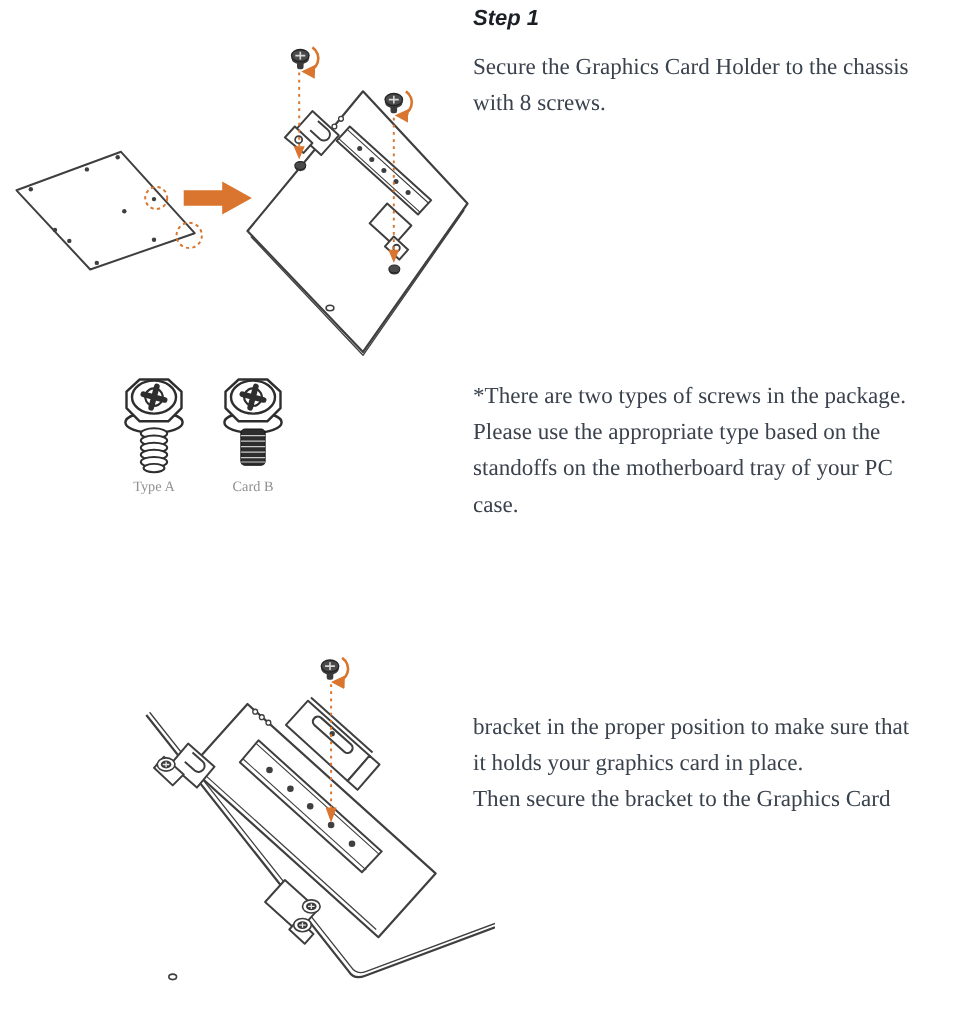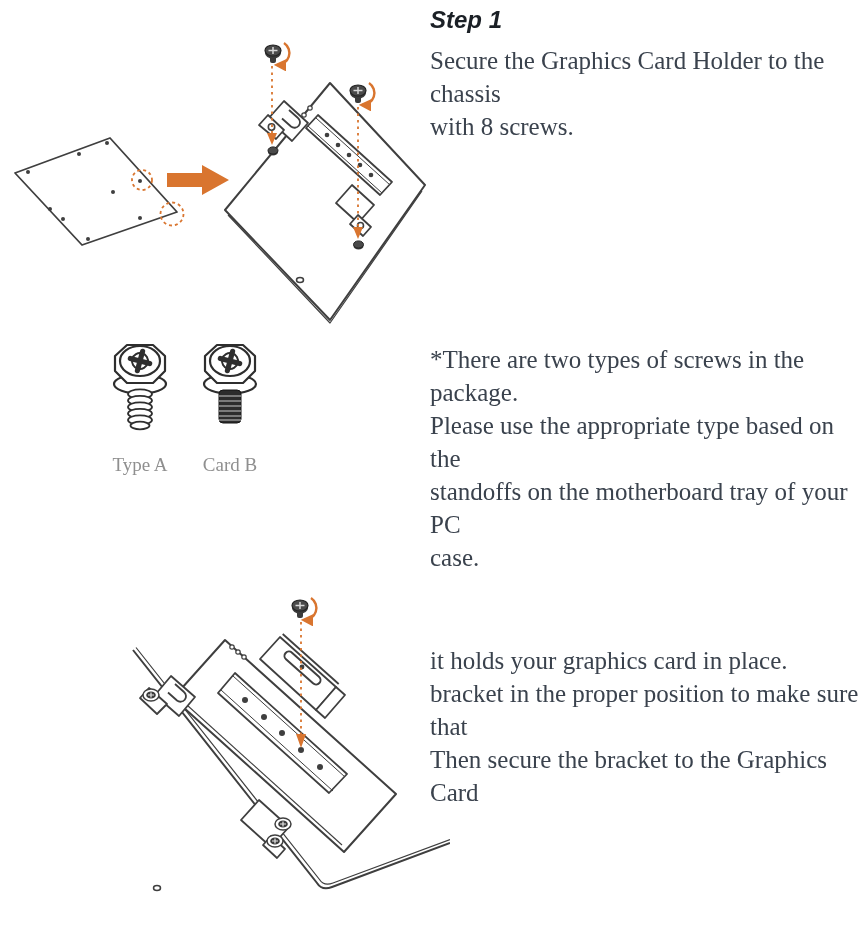--- a/index.html
+++ b/index.html
@@ -1,24 +1,24 @@
 <!DOCTYPE html>
 <html><head>
 <meta charset="utf-8">
 <style>
   html,body{margin:0;padding:0;background:#ffffff;}
   .page{position:relative;width:866px;height:931px;background:#ffffff;overflow:hidden;
         font-family:"Liberation Serif",serif;}
   .step-title{position:absolute;left:430px;width:436px;
               font-family:"Liberation Sans",sans-serif;font-style:italic;font-weight:700;
-              font-size:24px;color:#1B2026;}
+              font-size:20px;color:#1B2026;}
   .text-block{position:absolute;left:430px;width:436px;}
-  .t-line{font-size:25px;line-height:33px;color:#3A424D;}
+  .t-line{font-size:21px;line-height:33px;color:#3A424D;}
   .type-label{position:absolute;width:90px;text-align:center;
-              font-size:19px;color:#8F8F8F;margin-top:20px;}
+              font-size:13px;color:#8F8F8F;}
   .illus{position:absolute;}
   svg{display:block;}
 </style>
 </head>
 <body>
 
 <div class="page">
 
   <div class="step-title" style="top:6px">Step 1</div>
   <div class="text-block" style="top:44px">
@@ -27,22 +27,22 @@
   </div>
 
   <div class="text-block" style="top:343px">
     <div class="t-line">*There are two types of screws in the package.</div>
     <div class="t-line">Please use the appropriate type based on the</div>
     <div class="t-line">standoffs on the motherboard tray of your PC</div>
     <div class="t-line">case.</div>
   </div>
 
   <div class="text-block" style="top:644px">
+    <div class="t-line">bracket in the proper position to make sure that</div>
     <div class="t-line">it holds your graphics card in place.</div>
-    <div class="t-line">bracket in the proper position to make sure that</div>
     <div class="t-line">Then secure the bracket to the Graphics Card</div>
   </div>
 
   <div class="illus" style="left:0;top:35px;width:430px;height:295px">
     <svg width="430" height="295" viewBox="0 0 430 295">
       <defs>
         <marker id="ah1" viewBox="0 0 10 10" refX="7.5" refY="5" markerWidth="5.2" markerHeight="5.2" orient="auto-start-reverse">
           <path d="M0,0 L10,5 L0,10 Z" fill="#D9752F"></path>
         </marker>
       </defs>

